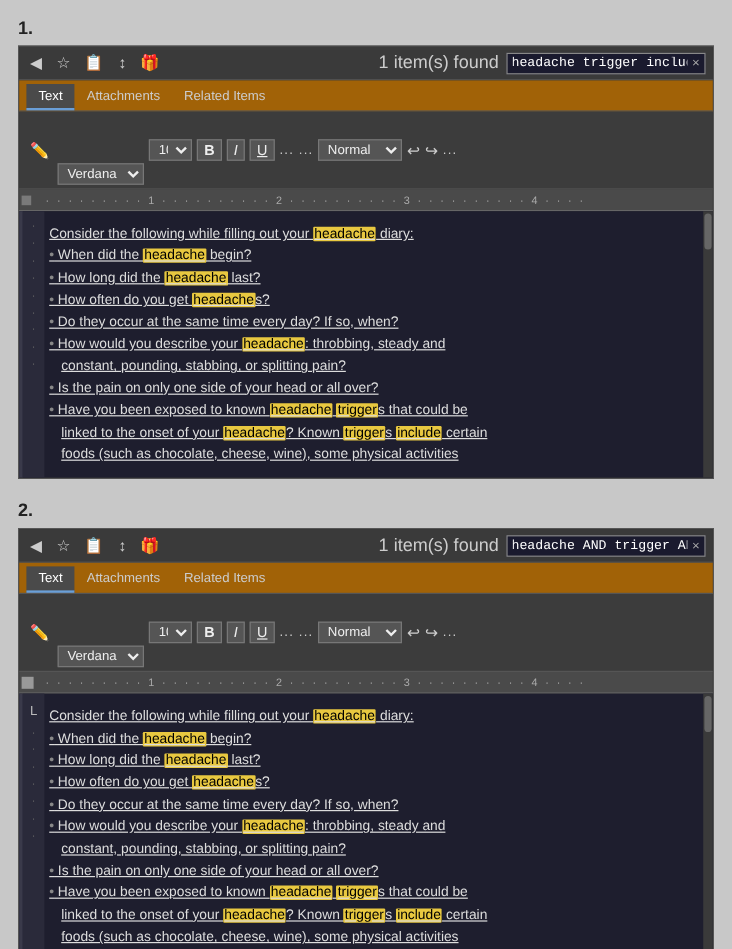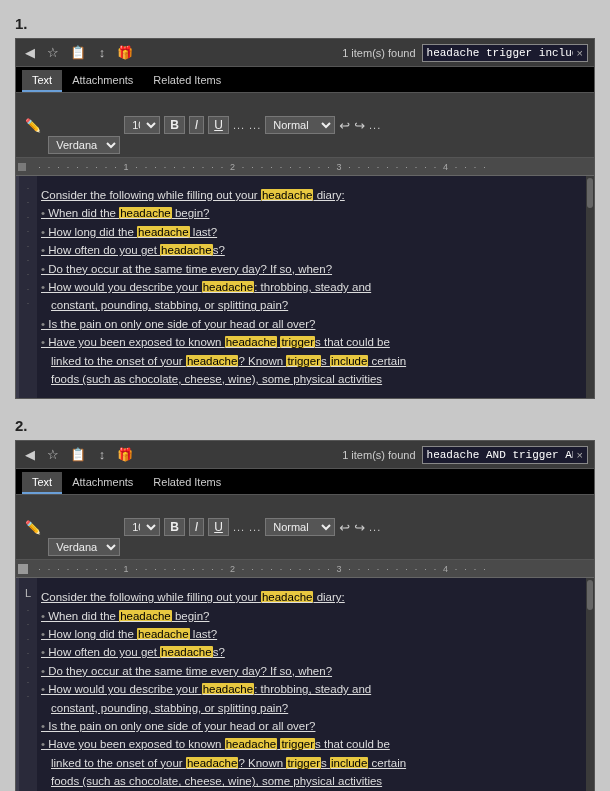--- a/index.html
+++ b/index.html
@@ -31,21 +31,21 @@
       border-bottom: 1px solid #555;
     }
     .toolbar-icon {
       color: #ccc;
       font-size: 13px;
       cursor: pointer;
       padding: 2px 3px;
     }
     .found-text {
       color: #ccc;
-      font-size: 11px;
+      font-size: 15px;
       margin-left: auto;
       white-space: nowrap;
     }
     .search-box {
       background: #1a1a2e;
       border: 1px solid #888;
       color: #fff;
       font-size: 11px;
       padding: 2px 4px;
       min-width: 120px;
@@ -62,21 +62,21 @@
       width: 100%;
       font-family: Liberation Mono, monospace;
     }
     .search-close {
       color: #aaa;
       cursor: pointer;
       font-size: 11px;
     }
     
     .tabs-bar {
-      background: #000000;
+      background: #a16207;
       display: flex;
       align-items: center;
       padding: 3px 6px 0;
       border-bottom: 1px solid #555;
     }
     .tab {
       color: #ccc;
       font-size: 11px;
       padding: 4px 10px;
       cursor: pointer;

